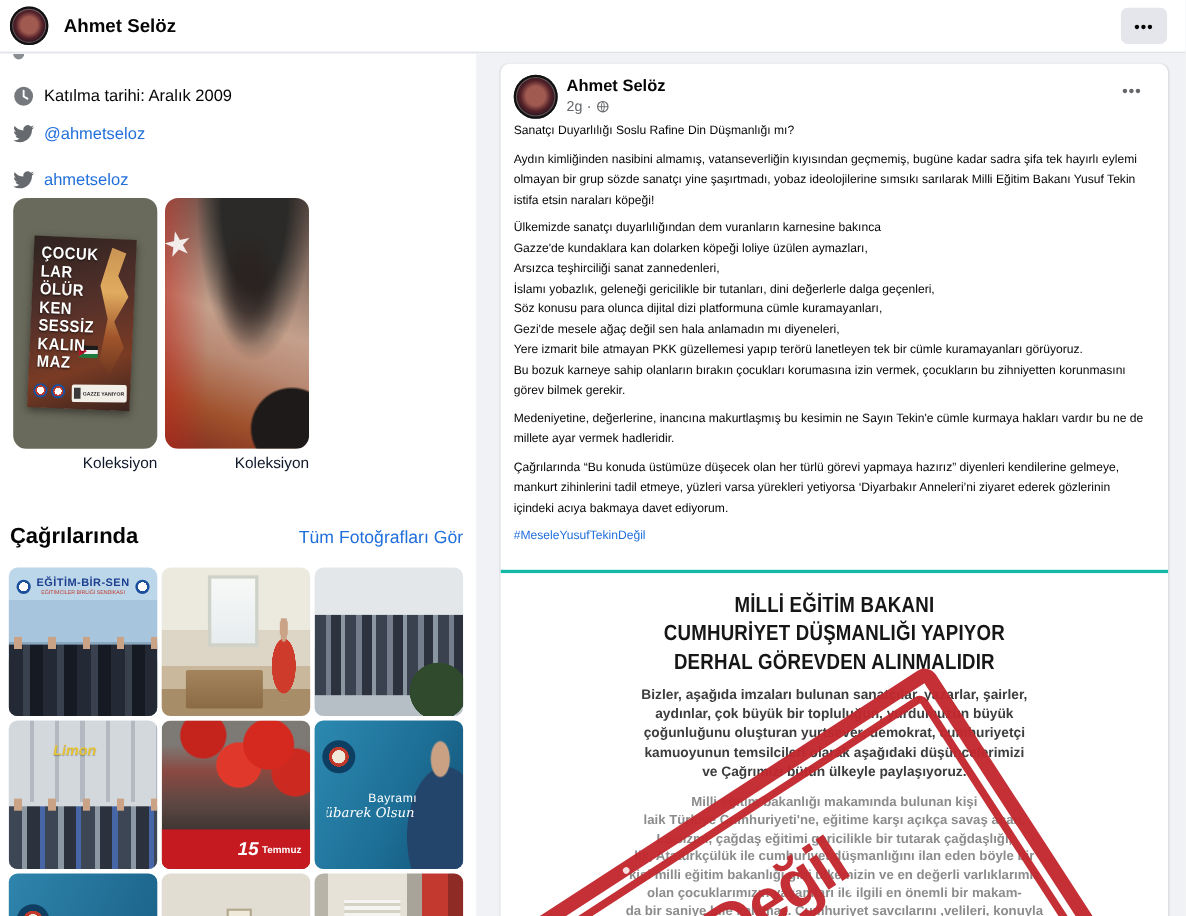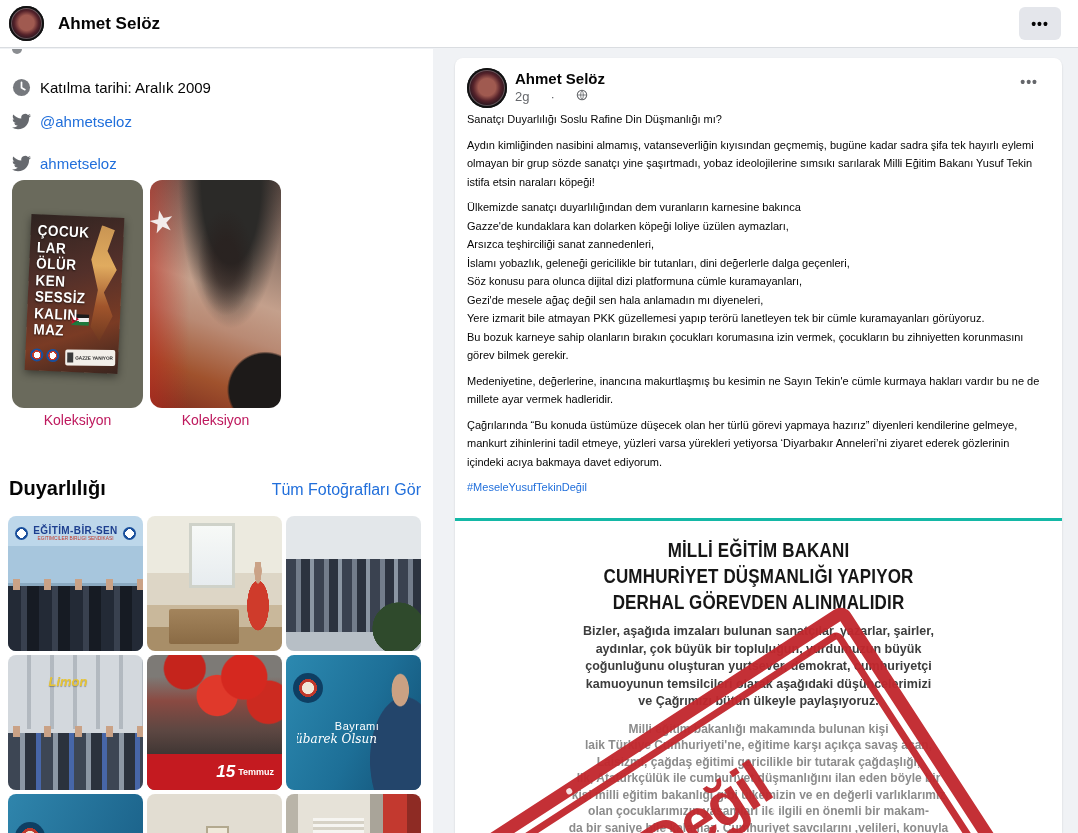--- a/index.html
+++ b/index.html
@@ -54,21 +54,21 @@
            overflow:hidden; white-space:nowrap; }
   .poster-label::before { content:""; position:absolute; left:2px; top:3px; width:6px; height:10px; background:#3a3a3a; }
   .poster-label span { font-size:8px; font-weight:bold; color:#222; transform:scale(.58); transform-origin:left center; }
   .c2 { background:
         radial-gradient(ellipse at 58% 36%, rgba(40,28,26,.5) 0 11%, transparent 26%),
         radial-gradient(circle at 88% 92%, #1d1a19 0 15%, transparent 16%),
         radial-gradient(ellipse at 62% 0%, #2b2a28 0 26%, transparent 46%),
         linear-gradient(90deg, rgba(190,40,30,.55) 0, transparent 30%),
         linear-gradient(200deg, #56453f 0%, #8c7468 25%, #c4a08c 48%, #b98a74 62%, #a0522d 82%, #7e2d1e 100%); }
   .c2 .star { position:absolute; left:-2px; top:24px; font-size:30px; color:rgba(248,248,248,.92); transform:rotate(-12deg); }
-  .coll-caption { position:absolute; top:363px; width:131px; text-align:center; font-size:14px; color:#be185d; }
+  .coll-caption { position:absolute; top:363px; width:131px; text-align:right; font-size:14px; color:#0f172a; }
   .cap1 { left:12px; } .cap2 { left:150px; }
 
   
   .photos-heading { position:absolute; left:9px; top:428px; font-size:20px; font-weight:bold; color:#050505; }
   .see-all { position:absolute; right:12px; top:432px; font-size:16px; color:#216fdb; text-decoration:none; cursor:pointer;text-align:right; }
   .photo-grid { position:absolute; left:8px; top:467px; display:grid; grid-template-columns:repeat(3,135px);
                 grid-auto-rows:135px; gap:4px; }
   .cell { position:relative; border-radius:8px; overflow:hidden; cursor:pointer; }
   .crowd { position:absolute; left:0; right:0; bottom:0; height:48%;
            background:repeating-linear-gradient(90deg,#232a36 0 13px,#39414f 13px 19px,#161b23 19px 31px); }
@@ -129,21 +129,21 @@
   .p9 { background:linear-gradient(90deg,#b9b4a8 0 9%,#e6e2d8 9% 62%,#a9a499 62% 72%,#c3392f 72% 90%,#8e2b24 90%); }
   .p9::before { content:""; position:absolute; left:20%; top:18%; width:38%; height:62%;
         background:repeating-linear-gradient(180deg,rgba(255,255,255,.65) 0 3px,rgba(190,185,170,.4) 3px 6px); }
   .p9::after { content:""; position:absolute; left:2%; top:30%; width:12%; height:10%; background:#4766a8; border-radius:2px; }
 
   
   .post-card { position:absolute; left:455px; top:58px; width:607px; height:775px; background:#fff;
                border-radius:8px 8px 0 0; box-shadow:0 1px 2px rgba(0,0,0,.15); overflow:hidden; }
   .post-card .avatar { position:absolute; left:12px; top:10px; width:40px; height:40px; cursor:pointer; }
   .post-author { position:absolute; left:60px; top:12px; font-size:15px; font-weight:bold; color:#050505; cursor:pointer; }
-  .post-meta { position:absolute; left:60px; top:31px; display:flex; align-items:flex-start; gap:21px;
+  .post-meta { position:absolute; left:60px; top:31px; display:flex; align-items:center; gap:4px;
                font-size:13px; color:#65676b; }
   .post-more { position:absolute; right:24px; top:16px; border:none; background:none; color:#65676b;
                font-size:14px; font-weight:bold; letter-spacing:1px; cursor:pointer; }
   .post-body { position:absolute; left:12px; top:52px; width:582px; font-size:11px; line-height:18.5px; color:#050505; }
   .post-body p { margin-bottom:7px; white-space:pre-line; }
   .hashtag { color:#216fdb; text-decoration:none; cursor:pointer; }
 
   
   .attachment { position:absolute; left:0; top:460px; width:607px; height:363px; background:#fff;
                 border-top:3px solid #14b8a6; overflow:hidden; text-align:center; cursor:pointer; }
@@ -215,21 +215,21 @@
           <span>GAZZE YANIYOR</span>
         </div>
       </div>
     </div>
     <div class="coll-card c2">
       <span class="star">★</span>
     </div>
     <div class="coll-caption cap1">Koleksiyon</div>
     <div class="coll-caption cap2">Koleksiyon</div>
 
-    <div class="photos-heading">Duyarlılığı</div>
+    <div class="photos-heading">Çağrılarında</div>
     <a class="see-all">Tüm Fotoğrafları Gör</a>
 
     <div class="photo-grid">
       <div class="cell p1">
         <div class="p1-banner">
           <div class="p1-title">EĞİTİM-BİR-SEN</div>
           <div class="p1-sub">EĞİTİMCİLER BİRLİĞİ SENDİKASI</div>
         </div>
         <div class="crowd"></div>
       </div>

